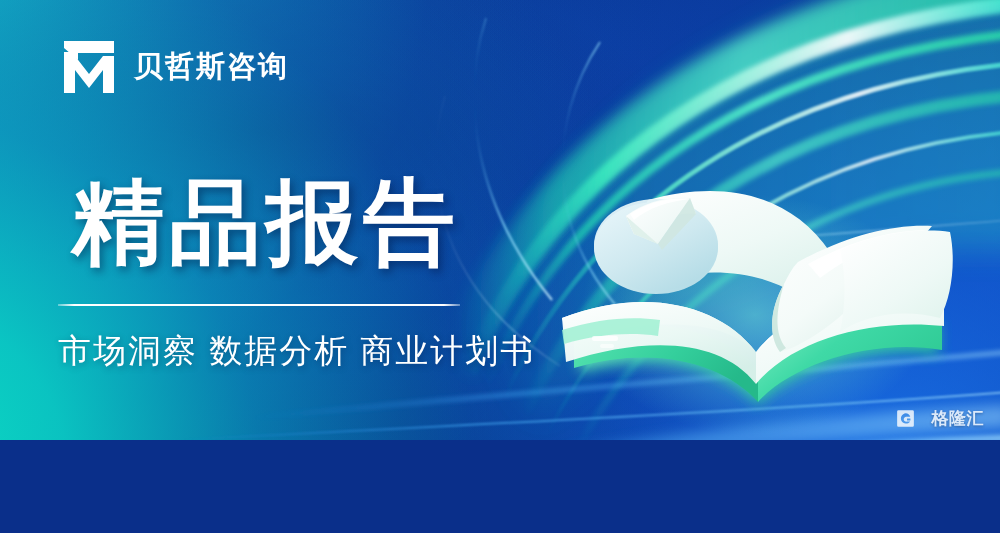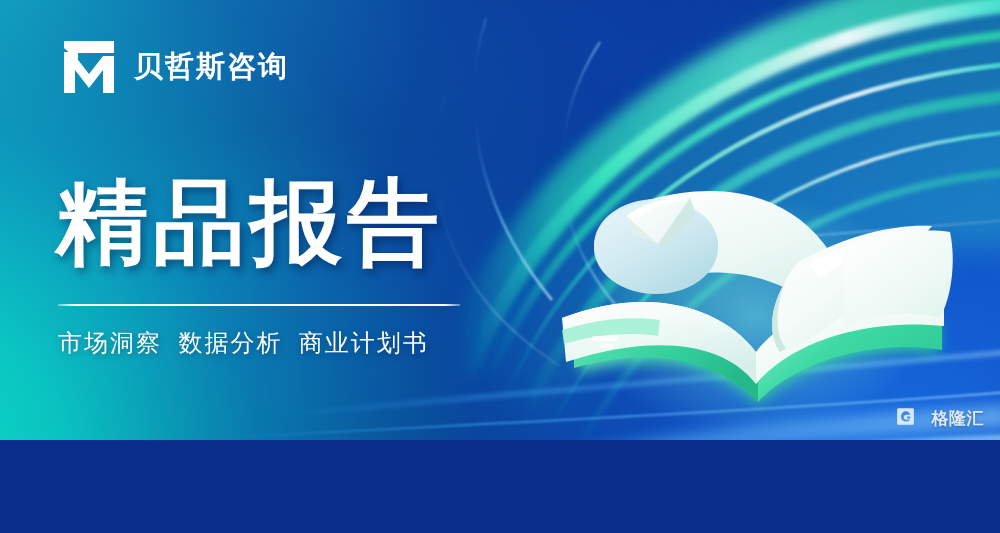--- a/index.html
+++ b/index.html
@@ -70,52 +70,52 @@
     font-family:"DejaVu Sans","Liberation Sans",sans-serif;
   }
   #logo-en {
     color:#ffffff; font-size:15.5px; font-weight:700;
     letter-spacing:1.6px; line-height:1.25; margin-top:4px;
     font-family:"Liberation Sans",sans-serif;
   }
 
   
   #headline {
-    position:absolute; left:56px; top:176px; z-index:7;
+    position:absolute; left:72px; top:176px; z-index:7;
     color:#ffffff;
     font-size:92px; font-weight:700;
     letter-spacing:5px; line-height:1.02;
     font-family:"DejaVu Sans","Liberation Sans",sans-serif;
     text-shadow:3px 4px 9px rgba(2,16,60,0.45);
     white-space:nowrap;
   }
 
   #divider {
     position:absolute; left:58px; top:304px; z-index:7;
     width:402px; height:2px;
     background:linear-gradient(90deg, rgba(255,255,255,0.35) 0%, #ffffff 4%, #ffffff 96%, rgba(255,255,255,0.35) 100%);
   }
 
   #subtitle {
     position:absolute; left:58px; top:330px; z-index:7;
     color:#ffffff;
-    font-size:24px; font-weight:400;
+    font-size:33px; font-weight:400;
     letter-spacing:2px; line-height:1.25;
-    font-family:Liberation Mono, monospace;
+    font-family:Liberation Sans, sans-serif;
     text-shadow:1px 2px 6px rgba(2,16,60,0.35);
     white-space:nowrap;
   }
 
   
   #book { position:absolute; left:540px; top:140px; width:420px; height:300px; z-index:6; }
 
   
   #watermark {
     position:absolute; right:16px; bottom:10px; z-index:8;
-    display:flex; align-items:flex-start; gap:17px;
+    display:flex; align-items:center; gap:17px;
     opacity:0.80;
   }
   #wm-mark { width:19px; height:19px; display:block; }
   #wm-text {
     color:#ffffff; font-size:17px; font-weight:700; letter-spacing:0.5px;
     font-family:"DejaVu Sans","Liberation Sans",sans-serif;
     text-shadow:0 1px 3px rgba(0,20,60,0.5);
   }
 </style>
 </head>

